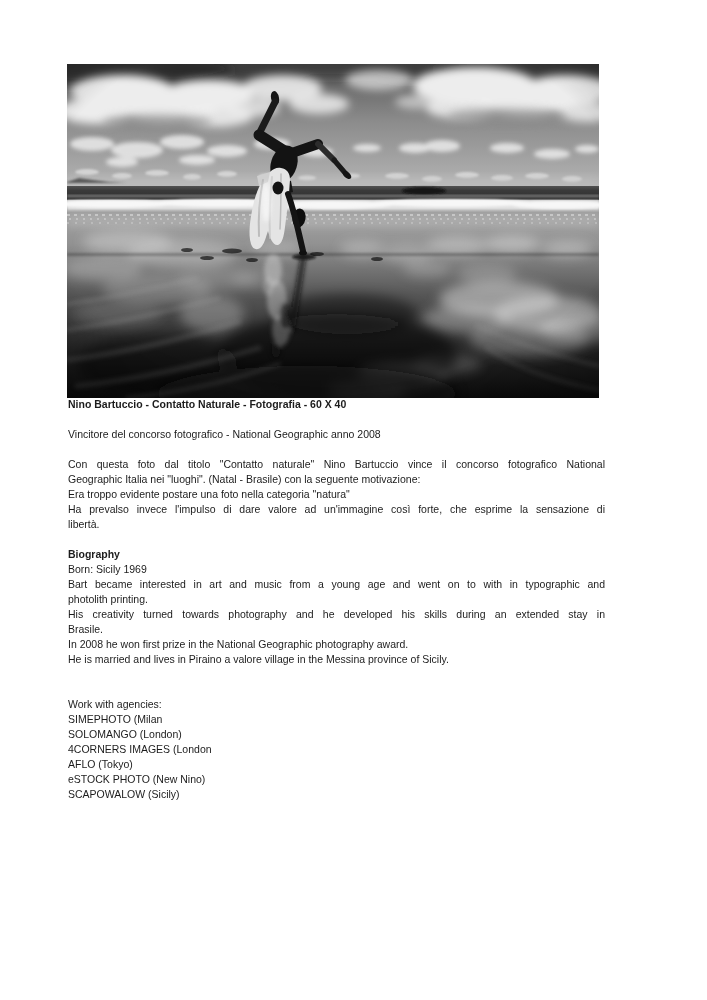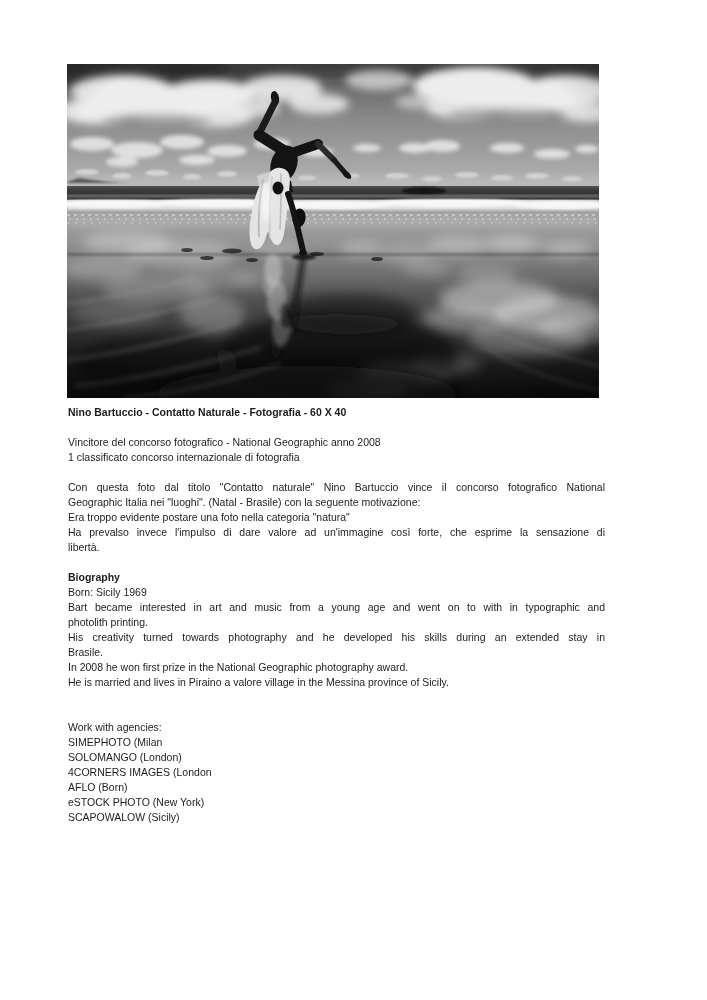--- a/index.html
+++ b/index.html
@@ -5,21 +5,21 @@
   html,body { margin:0; padding:0; background:#ffffff; }
   .page {
     position:relative; width:707px; height:1000px; background:#ffffff;
     font-family:"Liberation Sans", sans-serif; color:#1c1c1c; overflow:hidden;
   }
   .photo {
     position:absolute; left:67px; top:64px; width:532px; height:334px;
     background:#777; line-height:0;
   }
   .content {
-    position:absolute; left:68px; top:398px; width:537px;
+    position:absolute; left:68px; top:390px; width:537px;
     font-size:10.5px; line-height:15px; letter-spacing:0;
   }
   .block { margin-top:15px; }
   .block.first { margin-top:7px; }
   .block.gap2 { margin-top:30px; }
   .line { min-height:15px; }
   .bold { font-weight:bold; }
   .j { text-align:justify; text-align-last:justify; }
 </style>
 </head>
@@ -268,21 +268,20 @@
   </div>
 
   <div class="content">
 
     <div class="block first">
       <div class="line bold">Nino Bartuccio - Contatto Naturale - Fotografia - 60 X 40</div>
     </div>
 
     <div class="block">
       <div class="line">Vincitore del concorso fotografico - National Geographic anno 2008</div>
-      <div class="line">1 classificato concorso internazionale di fotografia</div>
     </div>
 
     <div class="block">
       <div class="line j">Con questa foto dal titolo "Contatto naturale" Nino Bartuccio vince il concorso fotografico National</div>
       <div class="line">Geographic Italia nei "luoghi". (Natal - Brasile) con la seguente motivazione:</div>
       <div class="line">Era troppo evidente postare una foto nella categoria "natura"</div>
       <div class="line j">Ha prevalso invece l'impulso di dare valore ad un'immagine così forte, che esprime la sensazione di</div>
       <div class="line">libertà.</div>
     </div>
 
@@ -296,19 +295,19 @@
       <div class="line">In 2008 he won first prize in the National Geographic photography award.</div>
       <div class="line">He is married and lives in Piraino a valore village in the Messina province of Sicily.</div>
     </div>
 
 
     <div class="block gap2">
       <div class="line">Work with agencies:</div>
       <div class="line">SIMEPHOTO (Milan</div>
       <div class="line">SOLOMANGO (London)</div>
       <div class="line">4CORNERS IMAGES (London</div>
-      <div class="line">AFLO (Born)</div>
-      <div class="line">eSTOCK PHOTO (New York)</div>
+      <div class="line">AFLO (Tokyo)</div>
+      <div class="line">eSTOCK PHOTO (New Nino)</div>
       <div class="line">SCAPOWALOW (Sicily)</div>
     </div>
 
   </div>
 </div>
 
 </body></html>

